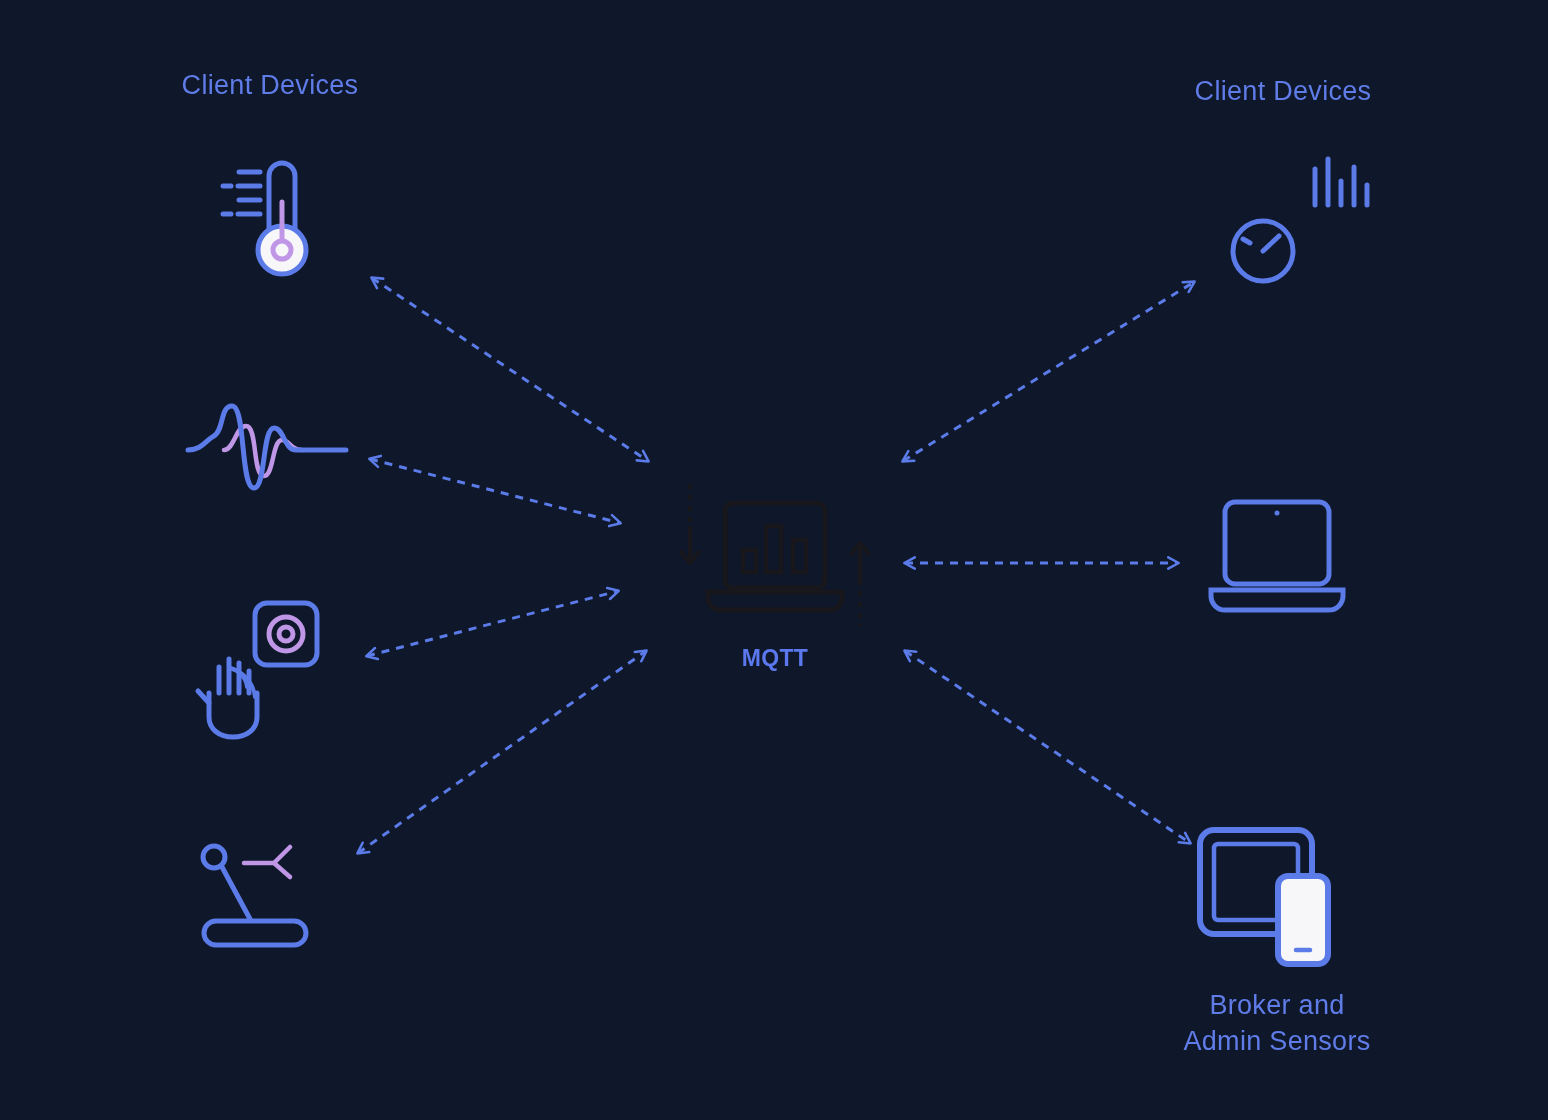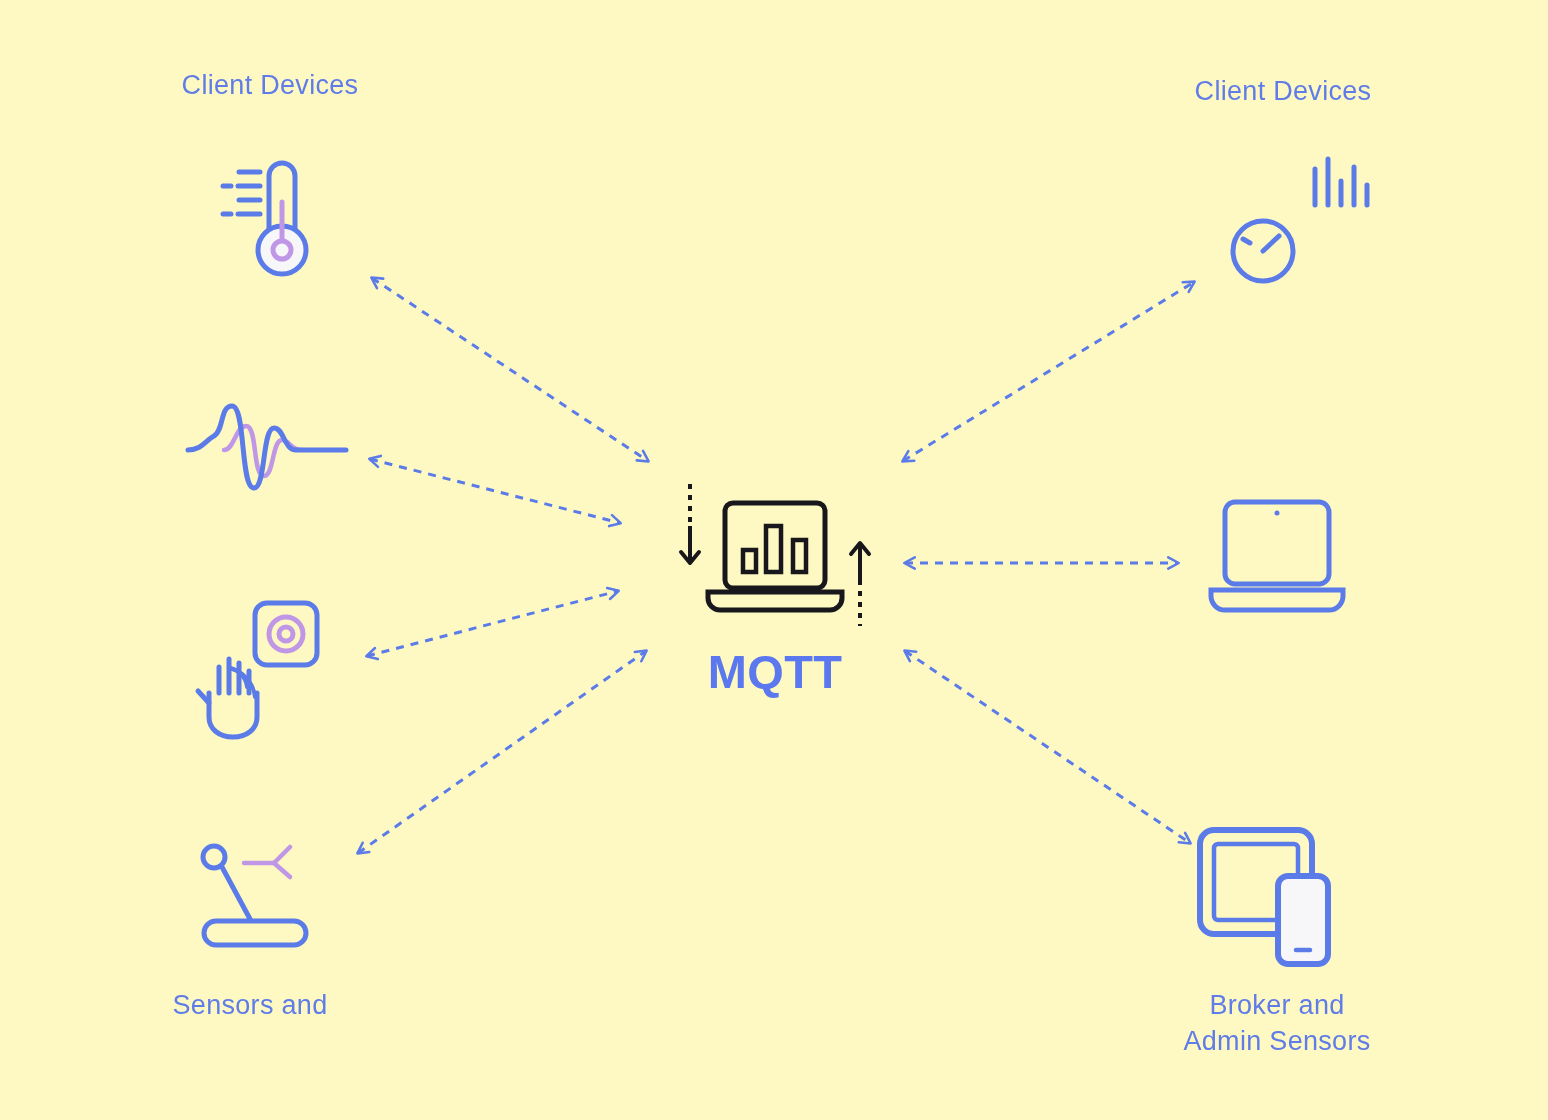--- a/index.html
+++ b/index.html
@@ -1,19 +1,19 @@
 <!DOCTYPE html>
 <html><head>
 <meta charset="utf-8">
 <style>
   html,body{margin:0;padding:0;}
   body{background:#f7f7f9;font-family:"Liberation Sans",sans-serif;}
-  .canvas{position:relative;width:1548px;height:1120px;background:#fef9c3;overflow:hidden;}
+  .canvas{position:relative;width:1548px;height:1120px;background:#0f172a;overflow:hidden;}
   .label{position:absolute;color:#5f7ce8;font-size:27px;letter-spacing:.3px;text-align:center;line-height:1.32;}
-  .broker-label{position:absolute;left:650px;top:645px;width:250px;color:#5b78ef;font-weight:bold;font-size:47px;line-height:1.17;text-align:center;letter-spacing:.3px;}
+  .broker-label{position:absolute;left:650px;top:645px;width:250px;color:#5b78ef;font-weight:bold;font-size:23px;line-height:1.17;text-align:center;letter-spacing:.3px;}
   .icon{position:absolute;}
   svg{display:block;}
   .edges{position:absolute;left:0;top:0;pointer-events:none;}
 </style>
 </head>
 <body>
 
 <div class="canvas">
 
   <svg class="edges" width="1548" height="1120" viewBox="0 0 1548 1120">
@@ -30,21 +30,20 @@
       <line x1="903" y1="461" x2="1194" y2="282" marker-start="url(#ah)" marker-end="url(#ah)"></line>
       <line x1="905" y1="563" x2="1178" y2="563" marker-start="url(#ah)" marker-end="url(#ah)"></line>
       <line x1="905" y1="651" x2="1190" y2="843" marker-start="url(#ah)" marker-end="url(#ah)"></line>
     </g>
   </svg>
 
   <div class="label" style="left:175px;top:68px;width:190px;">Client Devices</div>
   <div class="label" style="left:1188px;top:74px;width:190px;">Client Devices</div>
 
   <div class="label" style="left:130px;top:988px;width:240px;">
-    <div>Sensors and</div>
   </div>
 
   <div class="label" style="left:1140px;top:988px;width:274px;">
     <div>Broker and</div>
     <div>Admin Sensors</div>
   </div>
 
   <div class="broker-label">
     <div>MQTT</div>
   </div>

